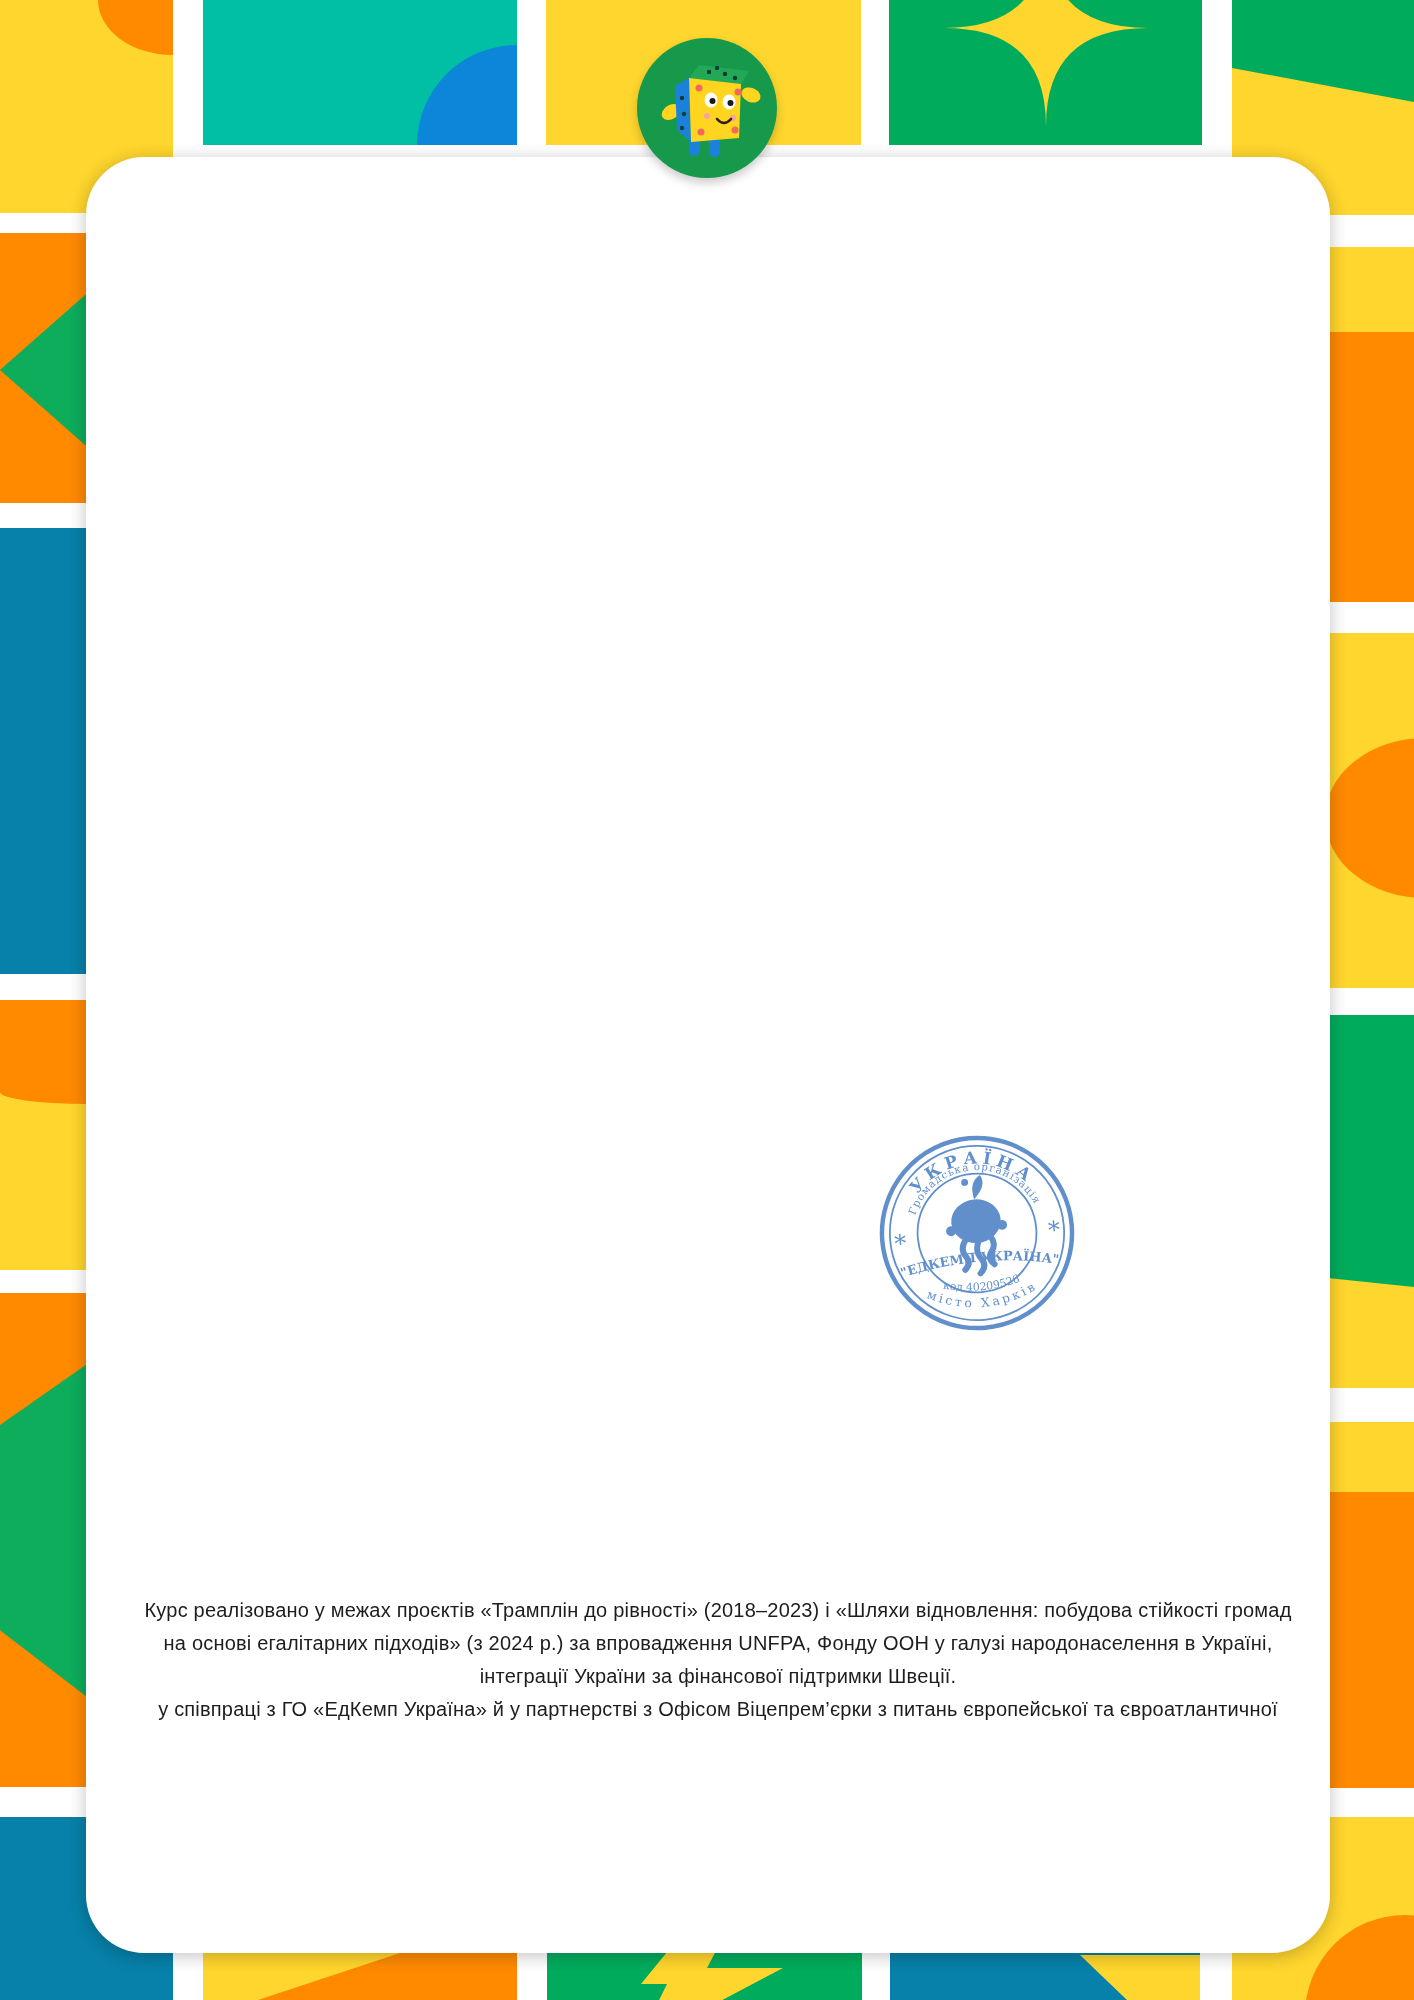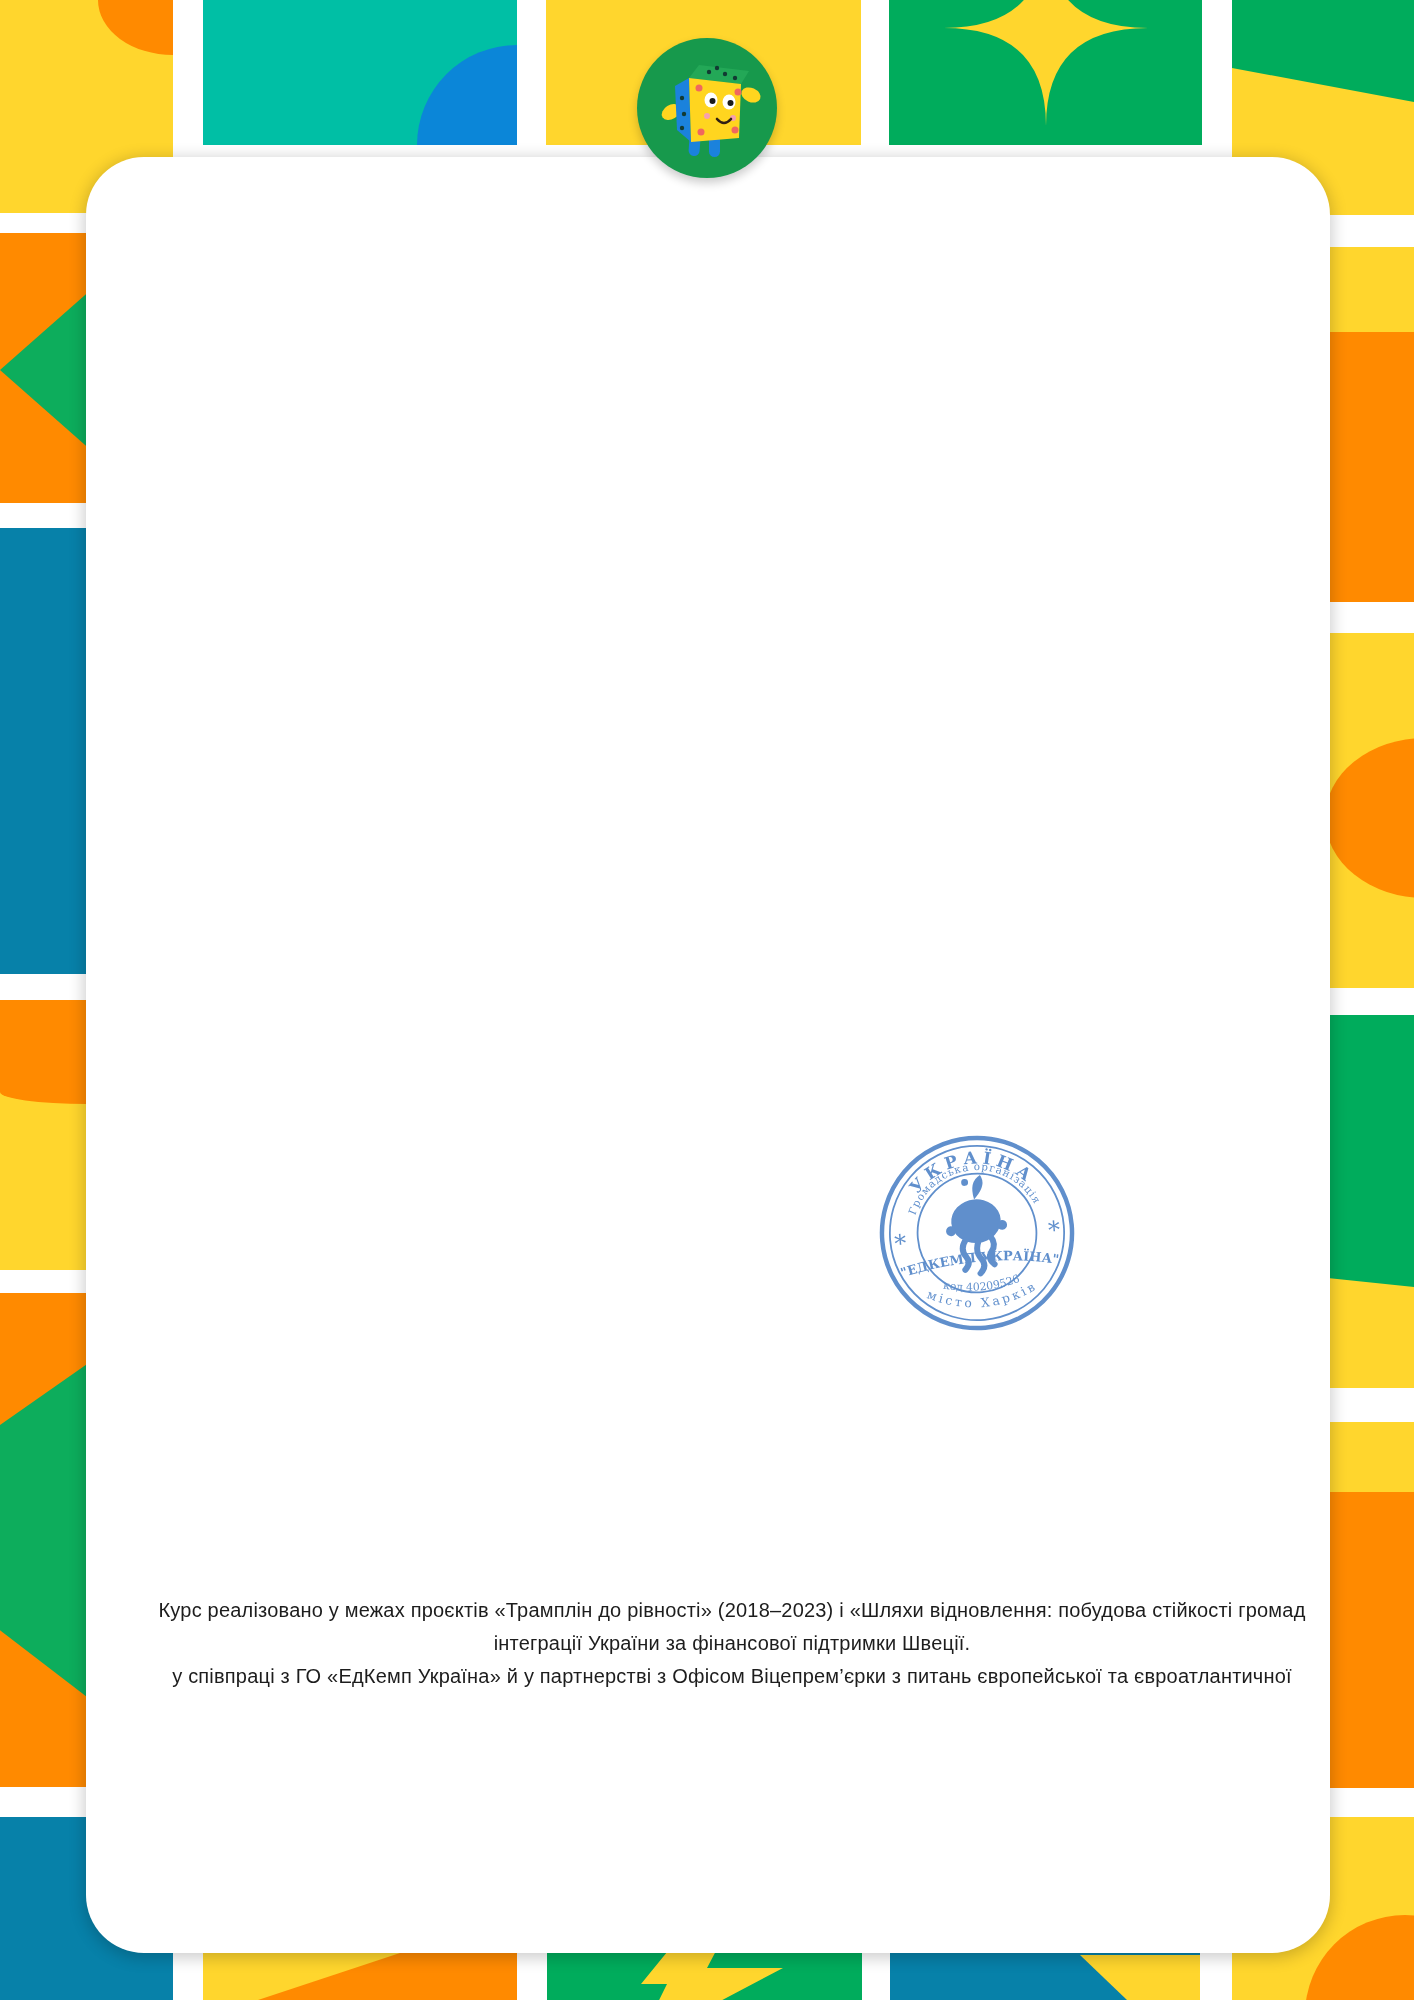--- a/index.html
+++ b/index.html
@@ -14,21 +14,21 @@
 
   .card{position:absolute;left:86px;top:157px;width:1244px;height:1796px;background:#ffffff;
         border-radius:58px;box-shadow:0 3px 16px 2px rgba(0,0,0,0.20);z-index:2;}
 
   .mascot{position:absolute;left:637px;top:38px;width:140px;height:140px;border-radius:50%;
           background:#17994C;z-index:3;box-shadow:0 5px 10px rgba(0,0,0,0.20);}
 
   .stamp{position:absolute;left:878px;top:1134px;width:198px;height:198px;z-index:3;
          transform:rotate(-5deg);opacity:0.88;}
 
-  .footer{position:absolute;left:100px;top:1594px;width:1264px;z-index:3;text-align:center;
+  .footer{position:absolute;left:86px;top:1594px;width:1264px;z-index:3;text-align:center;
           color:#1D1D1D;font-size:20px;line-height:33px;letter-spacing:0.2px;}
   .footer div{white-space:nowrap;}
 
   .stamp text{font-family:"DejaVu Serif","Liberation Serif",serif;fill:#4b80c6;}
 </style>
 </head>
 <body>
 
 <div class="page">
 
@@ -162,17 +162,18 @@
       <text font-size="12.5" letter-spacing="3">
         <textPath href="#arcCity" startOffset="50%" text-anchor="middle">місто Харків</textPath>
       </text>
       <text x="16" y="112" font-size="24">*</text>
       <text x="172" y="112" font-size="24">*</text>
     </svg>
   </div>
 
   <div class="footer">
     <div>Курс реалізовано у межах проєктів «Трамплін до рівності» (2018–2023) і «Шляхи відновлення: побудова стійкості громад</div>
+    <div>на основі егалітарних підходів» (з 2024 р.) за впровадження UNFPA, Фонду ООН у галузі народонаселення в Україні,</div>
     <div>інтеграції України за фінансової підтримки Швеції.</div>
     <div>у співпраці з ГО «ЕдКемп Україна» й у партнерстві з Офісом Віцепрем’єрки з питань європейської та євроатлантичної</div>
   </div>
 
 </div>
 
 </body></html>

